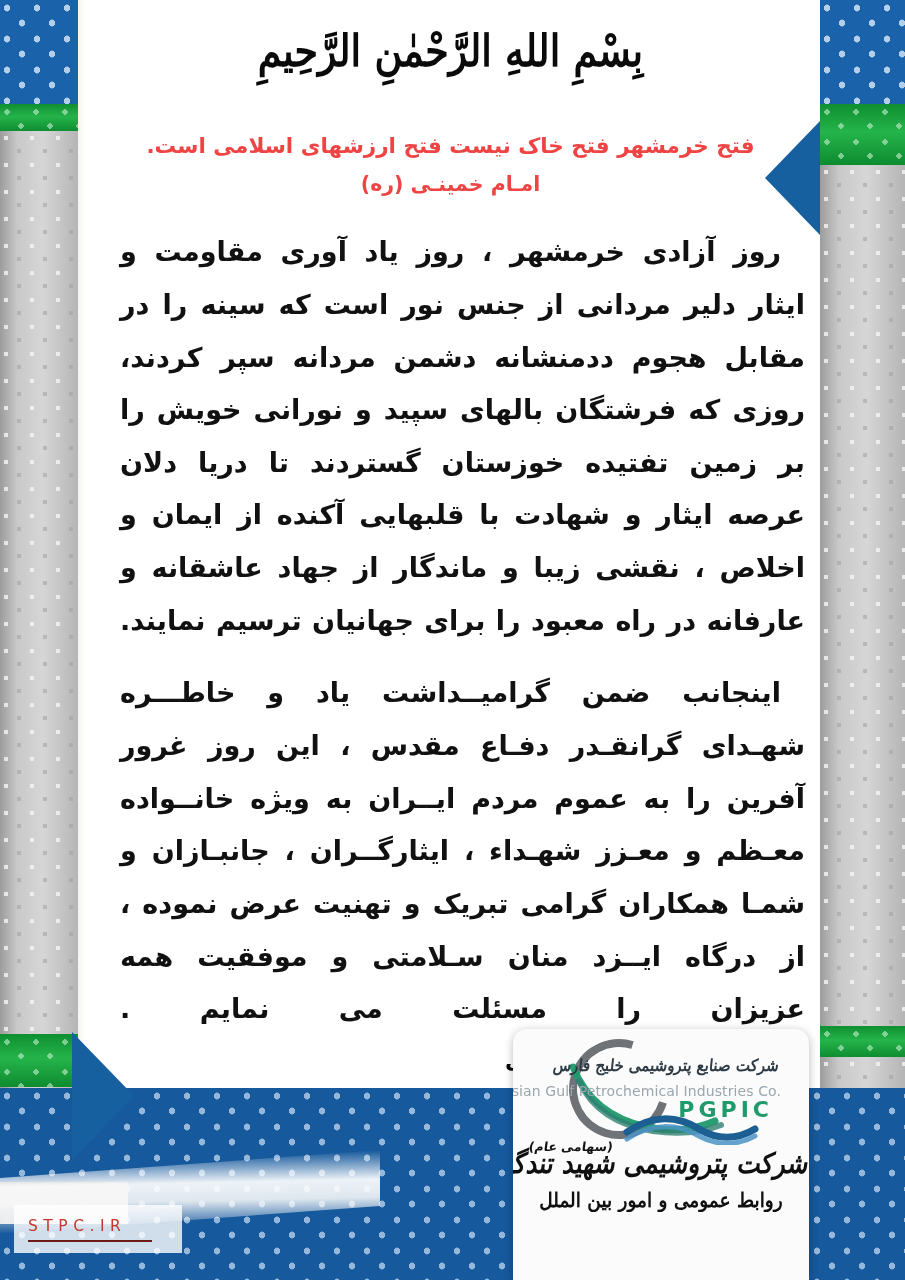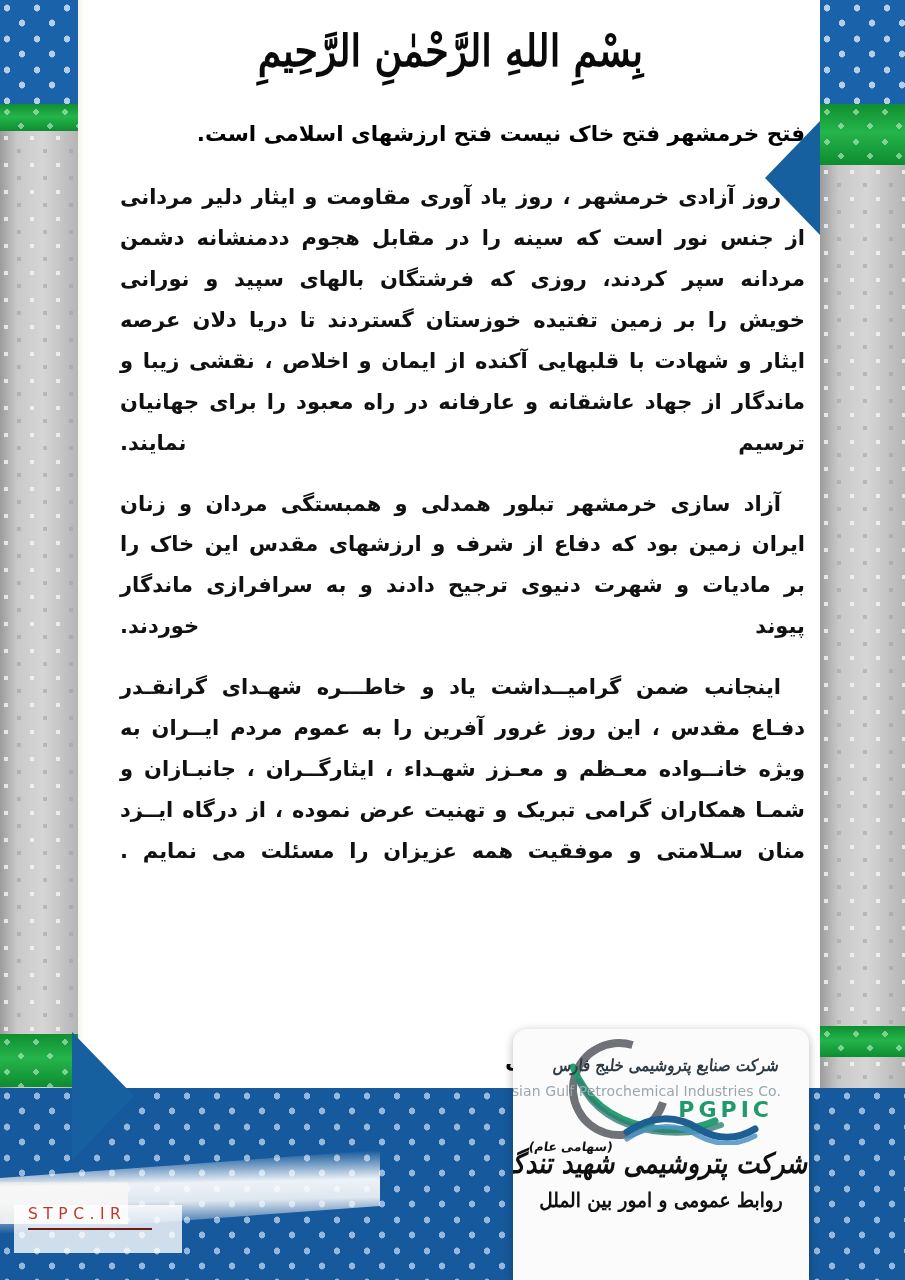--- a/index.html
+++ b/index.html
@@ -115,33 +115,34 @@
     font-family:"DejaVu Serif","Liberation Serif",serif;
     font-size:38px;
     color:#0a0a0a;
     line-height:1;
     letter-spacing:-1px;
     font-weight:700;
     transform:scaleY(1.15);
   }
 
   .quote{
-    margin-top:46px;
-    color:#000000;
+    margin-top:58px;
+    color:#ef4444;
     font-size:21.5px;
     line-height:1.72;
+    text-align:center;
     font-weight:600;
     letter-spacing:.2px;
   }
   .quote .attrib{ display:block; font-size:20.5px; margin-top:2px; letter-spacing:3px; }
 
   .body-text{ margin-top:24px; }
   .para{
     color:#111;
-    font-size:21px;
+    font-size:27px;
     line-height:1.95;
     font-weight:700;
     text-align:justify;
     text-align-last:justify;
     text-indent:24px;
     margin-bottom:20px;
     letter-spacing:-.1px;
     word-spacing:1px;
     margin-left:24px;
   }
@@ -213,21 +214,21 @@
     font-size:18.5px; font-weight:700; color:#101010;
     transform:scaleY(1.08);
     letter-spacing:-.3px; white-space:nowrap;
   }
 
   
   .watermark{
     position:absolute; left:14px; top:1205px;
     width:168px; height:48px;
     background:rgba(255,255,255,.80);
-    display:flex; flex-direction:column; 
+    display:flex; flex-direction:column; justify-content:center;
   }
   .watermark .wm-txt{
     color:#c0392b; font-size:15.5px; letter-spacing:5.5px;
     padding-left:14px; font-weight:400;
   }
   .watermark .wm-line{
     height:2px; background:#6d1b17; margin:5px 30px 0 14px;
   }
 </style>
 </head>
@@ -257,25 +258,25 @@
     <div class="arrow-right-tr"></div>
     <div class="arrow-left-bl"></div>
   </div>
 
   <div class="content">
 
     <div class="bismillah">بِسْمِ اللهِ الرَّحْمٰنِ الرَّحِيمِ</div>
 
     <div class="quote">
       <span>فتح خرمشهر فتح خاک نیست فتح ارزشهای اسلامی است.</span>
+      <span class="attrib">امـام خمینـی (ره)</span>
     </div>
 
     <div class="body-text">
       <p class="para">روز آزادی خرمشهر ، روز یاد آوری مقاومت و ایثار دلیر مردانی از جنس نور است که سینه را در مقابل هجوم ددمنشانه دشمن مردانه سپر کردند، روزی که فرشتگان بالهای سپید و نورانی خویش را بر زمین تفتیده خوزستان گستردند تا دریا دلان عرصه ایثار و شهادت با قلبهایی آکنده از ایمان و اخلاص ، نقشی زیبا و ماندگار از جهاد عاشقانه و عارفانه در راه معبود را برای جهانیان ترسیم نمایند.</p>
-      <p class="para">آزاد سازی خرمشهر تبلور همدلی و همبستگی مردان و زنان ایران زمین بود که دفاع از شرف و ارزشهای مقدس این خاک را بر مادیات و شهرت دنیوی ترجیح دادند و به سرافرازی ماندگار پیوند خوردند.</p>
       <p class="para last">اینجانب ضمن گرامیــداشت یاد و خاطـــره شهـدای گرانقـدر دفـاع مقدس ، این روز غرور آفرین را به عموم مردم ایــران به ویژه خانــواده معـظم و معـزز شهـداء ، ایثارگــران ، جانبـازان و شمـا همکاران گرامی تبریک و تهنیت عرض نموده ، از درگاه ایــزد منان سـلامتی و موفقیت همه عزیزان را مسئلت می نمایم .</p>
     </div>
   </div>
 
   <div class="signature">
     <div class="nm">سید رضا قاسمی شهری</div>
     <div class="ttl">مدیرعامل و نائب رئیس هیئت‌مدیره</div>
   </div>
 
   <div class="logo-card">

